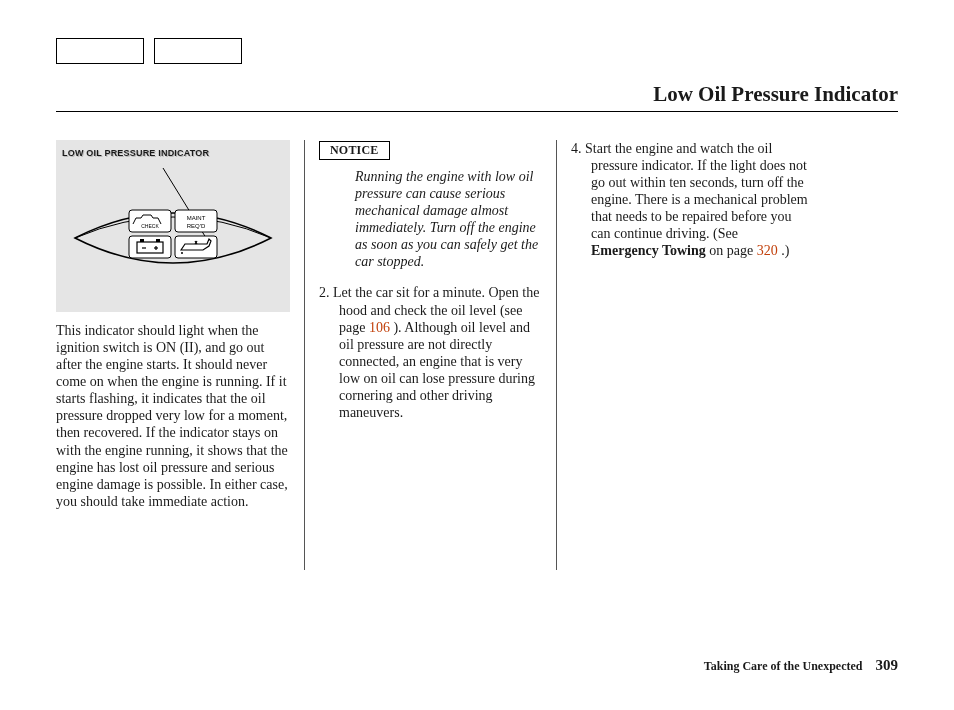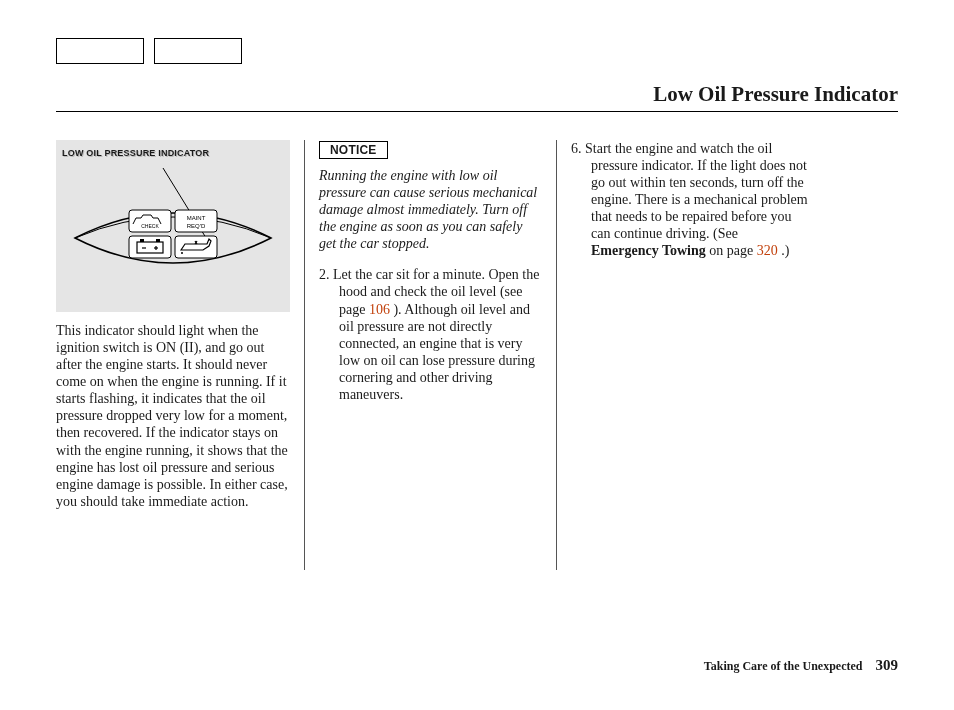--- a/index.html
+++ b/index.html
@@ -66,35 +66,36 @@
     text-shadow: 1px 1px 0 #bbb;
   }
   .fig-svg {
     display: block;
     margin: 0 auto;
   }
   .notice-box {
     border: 1px solid #000;
     display: inline-block;
     padding: 1px 10px;
-    font-family: Liberation Sans, sans-serif;
+    font-family: Liberation Serif, serif;
     font-size: 12px;
     font-weight: 900;
     letter-spacing: 0.2px;
     margin-bottom: 8px;
   }
   .body-text {
     font-size: 14px;
     line-height: 1.22;
   }
   .notice-text {
     font-style: italic;
     font-size: 14px;
     line-height: 1.22;
     margin-bottom: 14px;
+    margin-left: 36px;
   }
   ol.steps {
     list-style: none;
     padding: 0;
     margin: 0;
     font-size: 14px;
     line-height: 1.22;
   }
   ol.steps li {
     margin-bottom: 12px;
@@ -180,21 +181,21 @@
 
     <div class="col col2">
       <div class="notice-box">NOTICE</div>
       <div class="notice-text">Running the engine with low oil pressure can cause serious mechanical damage almost immediately. Turn off the engine as soon as you can safely get the car stopped.</div>
       <ol class="steps">
         <li><span>2.  Let the car sit for a minute. Open the hood and check the oil level (see page </span><span class="link-ref">106</span><span> ). Although oil level and oil pressure are not directly connected, an engine that is very low on oil can lose pressure during cornering and other driving maneuvers.</span></li>
       </ol>
     </div>
 
     <div class="col col3">
-      <div class="step4"><span>6.  Start the engine and watch the oil pressure indicator. If the light does not go out within ten seconds, turn off the engine. There is a mechanical problem that needs to be repaired before you can continue driving. (See </span><b>Emergency Towing</b><span> on page </span><span class="link-ref">320</span><span> .)</span></div>
+      <div class="step4"><span>4.  Start the engine and watch the oil pressure indicator. If the light does not go out within ten seconds, turn off the engine. There is a mechanical problem that needs to be repaired before you can continue driving. (See </span><b>Emergency Towing</b><span> on page </span><span class="link-ref">320</span><span> .)</span></div>
     </div>
 
   </div>
 
   <div class="footer">
     <span class="footer-section">Taking Care of the Unexpected</span>
     <span class="footer-page">309</span>
   </div>
 
 </div>

